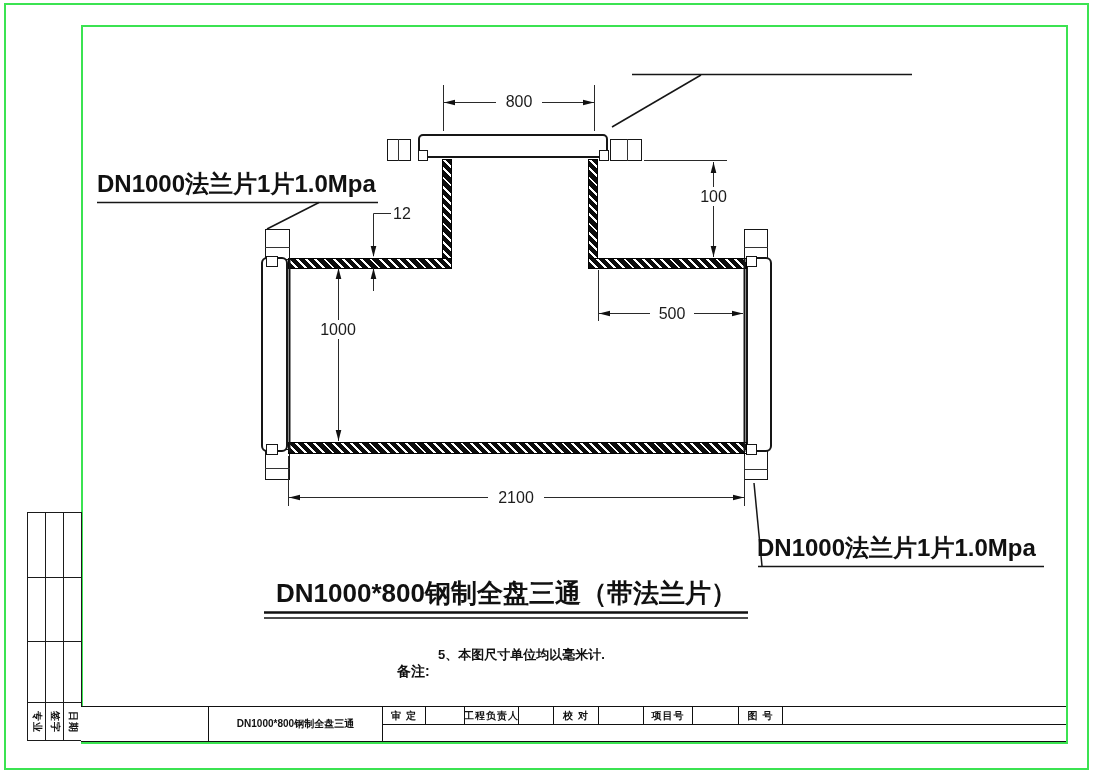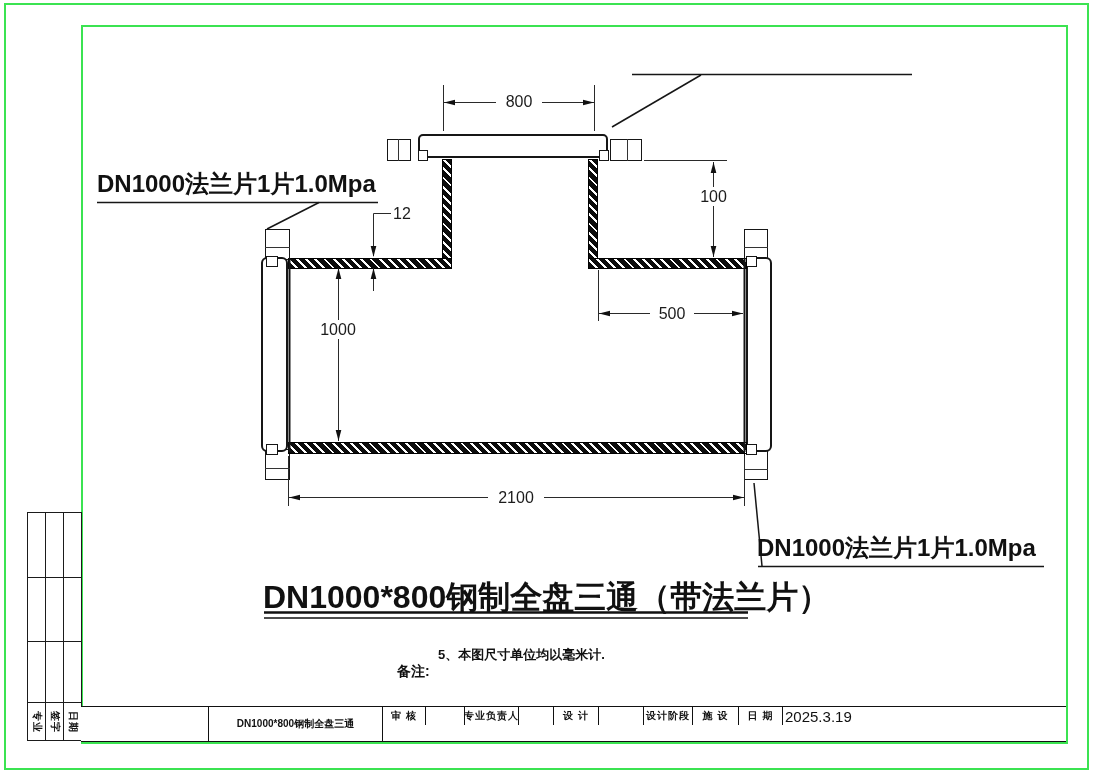--- a/index.html
+++ b/index.html
@@ -6,21 +6,21 @@
   #page{position:relative;width:1096px;height:776px;background:#ffffff;overflow:hidden;
         font-family:"Liberation Sans","DejaVu Sans",sans-serif;color:#111;}
   .frame{position:absolute;border:2px solid #3be351;}
   .hatch{position:absolute;border:1px solid #000;
          background:repeating-linear-gradient(45deg,#0c0c0c 0,#0c0c0c 4.5px,#ffffff 4.5px,#ffffff 6.5px);}
   .plate{position:absolute;background:#fff;border:2px solid #161616;box-sizing:border-box;}
   .plate.thin{border-width:1.5px;}
   .callout{position:absolute;font-weight:bold;font-size:24px;letter-spacing:0px;white-space:nowrap;}
   .dimtext{position:absolute;font-size:16px;color:#1c1c1c;text-align:center;background:#fff;line-height:19px;}
   .dimtext.nobg{background:transparent;}
-  .dwgtitle{position:absolute;font-weight:bold;font-size:32px;text-align:left;white-space:nowrap;}
+  .dwgtitle{position:absolute;font-weight:bold;font-size:26px;text-align:center;white-space:nowrap;}
   .note{position:absolute;font-weight:bold;font-size:13px;white-space:nowrap;}
   .notehead{position:absolute;font-weight:bold;font-size:14px;white-space:nowrap;}
   
   .sigstrip{position:absolute;left:27px;top:512px;width:55px;height:229px;box-sizing:border-box;
             border:1px solid #1b1b1b;display:grid;grid-template-columns:18px 18px 1fr;
             grid-template-rows:65px 64px 61px 1fr;}
   .sigcell{border-right:1px solid #1b1b1b;border-bottom:1px solid #1b1b1b;
            display:flex;align-items:center;justify-content:center;overflow:hidden;}
   .sigcell:nth-child(3n){border-right:none;}
   .sigcell.last{border-bottom:none;}
@@ -179,28 +179,28 @@
       </div>
     <div class="sigcell last">
         <span class="rot">日期</span>
       </div>
   </div>
 
   <div class="tblock">
     <div class="tb-cell" style="width:128px;"></div>
     <div class="tb-cell tb-dwg" style="width:174px;">DN1000*800钢制全盘三通</div>
     <div class="tb-right">
-      <div class="tb-row">
-        <div class="tb-cell tb-lab" style="width:43px;">审 核</div>
+      <div class="tb-row first">
+        <div class="tb-cell tb-lab" style="width:43px;">审 定</div>
         <div class="tb-cell tb-val" style="width:39px;"></div>
-        <div class="tb-cell tb-lab" style="width:54px;">专业负责人</div>
+        <div class="tb-cell tb-lab" style="width:54px;">工程负责人</div>
         <div class="tb-cell tb-val" style="width:35px;"></div>
-        <div class="tb-cell tb-lab" style="width:45px;">设 计</div>
+        <div class="tb-cell tb-lab" style="width:45px;">校 对</div>
         <div class="tb-cell tb-val" style="width:45px;"></div>
-        <div class="tb-cell tb-lab" style="width:49px;">设计阶段</div>
-        <div class="tb-cell tb-lab" style="width:46px;">施 设</div>
-        <div class="tb-cell tb-lab" style="width:44px;">日 期</div>
-        <div class="tb-cell tb-date" style="flex:1;border-right:none;">2025.3.19</div>
+        <div class="tb-cell tb-lab" style="width:49px;">项目号</div>
+        <div class="tb-cell tb-val" style="width:46px;"></div>
+        <div class="tb-cell tb-lab" style="width:44px;">图 号</div>
+        <div class="tb-cell tb-val" style="flex:1;border-right:none;"></div>
       </div>
     </div>
   </div>
 
 </div>
 
 </body></html>

